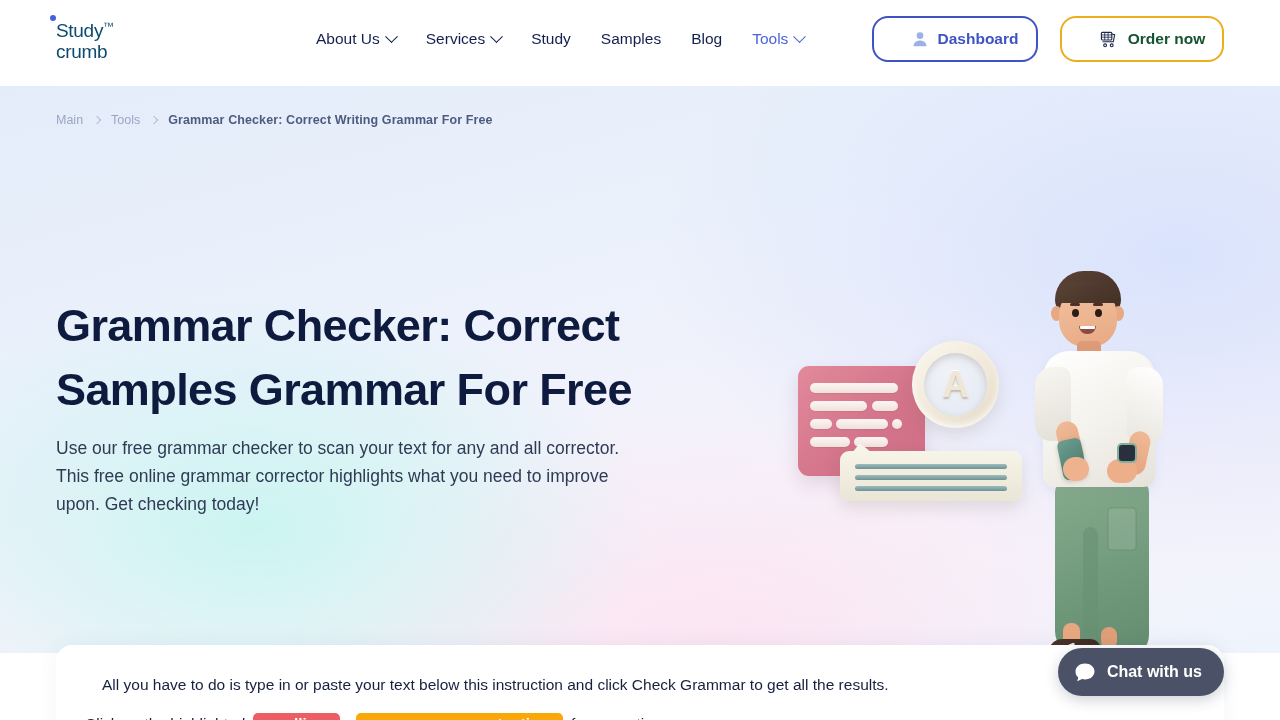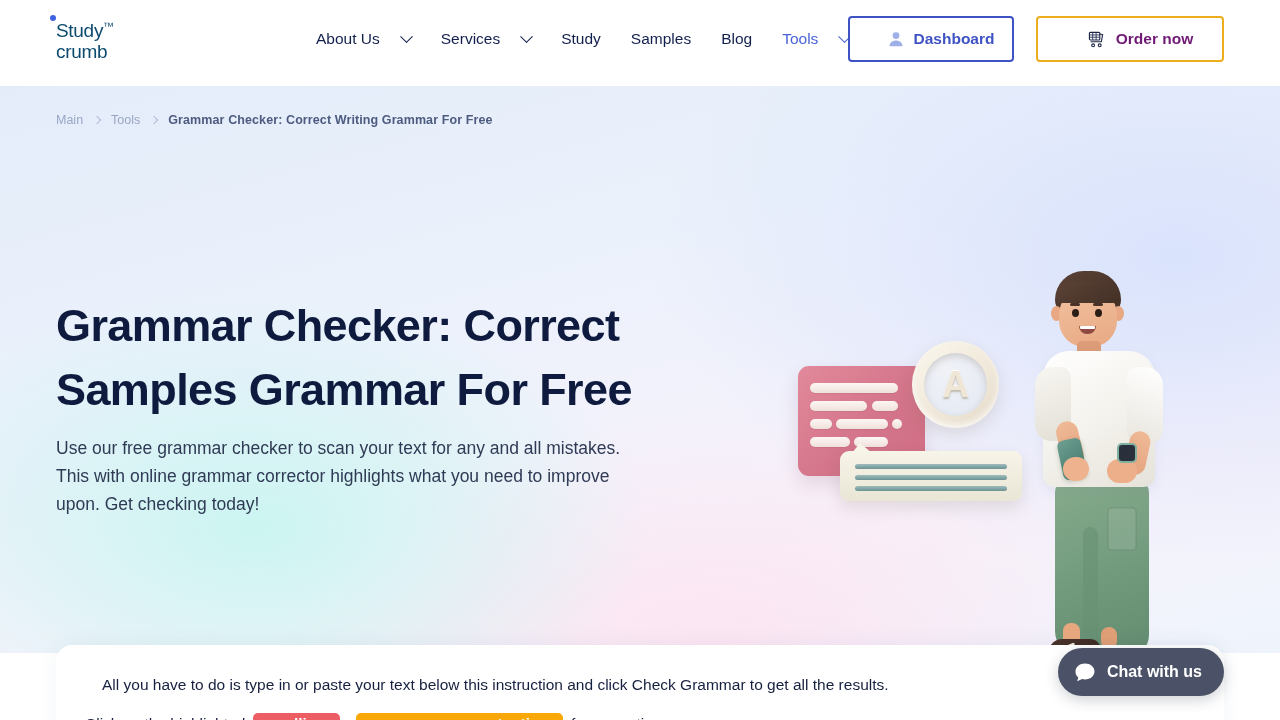--- a/index.html
+++ b/index.html
@@ -26,43 +26,43 @@
     width:6px; height:6px; border-radius:50%; background:#3f63e0;
   }
   .logo .tm { font-size:11px; vertical-align:super; }
   .logo-line2 { display:block; }
 
   .nav {
     position:absolute; left:316px; top:0; height:78px;
     display:flex; align-items:center; gap:0;
   }
   .nav-item {
-    display:flex; align-items:center; gap:22px;
+    display:flex; align-items:center; gap:7px;
     font-size:15.5px; color:#13204d; font-weight:500;
     margin-right:30px; cursor:pointer; white-space:nowrap;
   }
   .nav-item:last-child { margin-right:0; }
   .nav-item.active { color:#4a63d8; }
   .chev {
     display:inline-block; width:9px; height:9px;
     border-right:1.8px solid currentColor; border-bottom:1.8px solid currentColor;
     transform:rotate(45deg) translate(-2px,-2px);
   }
 
   .hdr-btns {
     position:absolute; right:56px; top:16px;
     display:flex; gap:22px; align-items:center;
   }
   .btn {
     display:flex; align-items:center; justify-content:center; gap:10px;
-    height:46px; border-radius:4px; cursor:pointer;
+    height:46px; border-radius:16px; cursor:pointer;
     font-size:15.5px; font-weight:bold; background:#fff;padding-left:20px;
   }
   .btn-dashboard { width:166px; border:2px solid #3f53c4; color:#3f53c4; }
-  .btn-order { width:188px; border:2px solid #edad1d; color:#701a75; }
+  .btn-order { width:164px; border:2px solid #edad1d; color:#14532d; }
   .ico-user { width:16px; height:16px; }
   .ico-cart { width:19px; height:17px; }
 
   
   .hero {
     position:absolute; top:78px; left:0; width:1280px; height:567px;
     background:
       radial-gradient(560px 330px at 20% 78%, rgba(188,246,238,0.72) 0%, rgba(188,246,238,0) 70%),
       radial-gradient(620px 340px at 56% 100%, rgba(255,222,238,0.68) 0%, rgba(255,222,238,0) 72%),
       radial-gradient(700px 420px at 92% 30%, rgba(216,226,252,0.95) 0%, rgba(216,226,252,0) 75%),
@@ -351,21 +351,21 @@
     <span class="link">Tools</span>
     <span class="sep"></span>
     <span class="current">Grammar Checker: Correct Writing Grammar For Free</span>
   </div>
 
   <h1 class="hero-title">
     <span>Grammar Checker: Correct</span><br>
     <span>Samples Grammar For Free</span>
   </h1>
 
-  <p class="hero-sub">Use our free grammar checker to scan your text for any and all mistakes. This with online grammar corrector highlights what you need to improve upon. Get checking today!</p>
+  <p class="hero-sub">Use our free grammar checker to scan your text for any and all corrector. This free online grammar corrector highlights what you need to improve upon. Get checking today!</p>
 
   <div class="illus">
 
     <div class="card-pink">
       <i class="pl1"></i>
         <i class="pl2"></i>
         <i class="pl2b"></i>
       <i class="pl3"></i>
         <i class="pl3b"></i>
         <i class="pl3c"></i>

